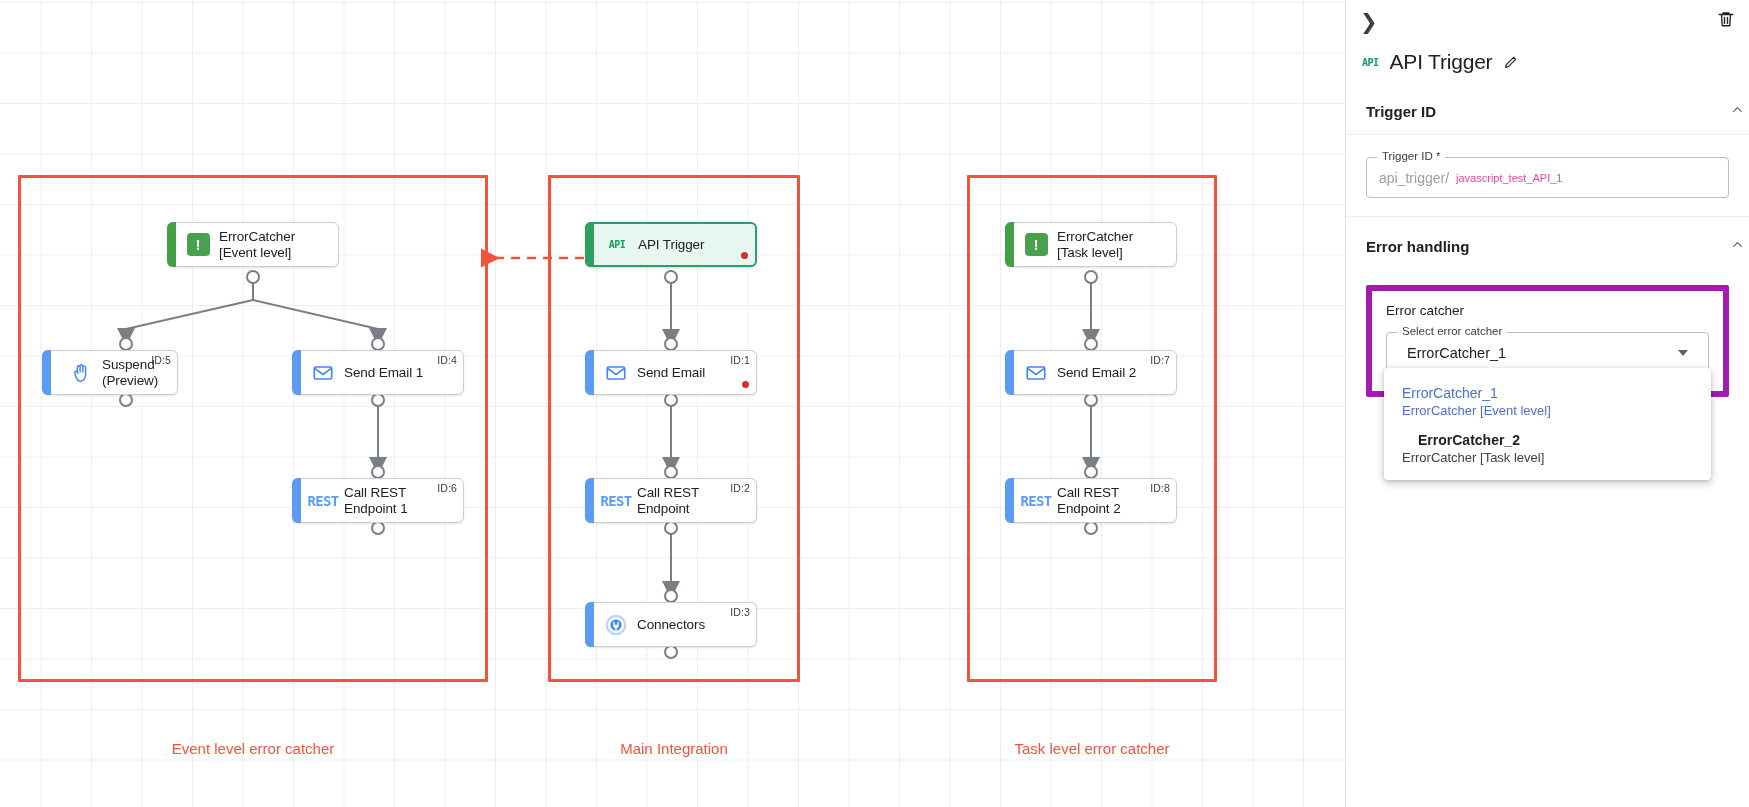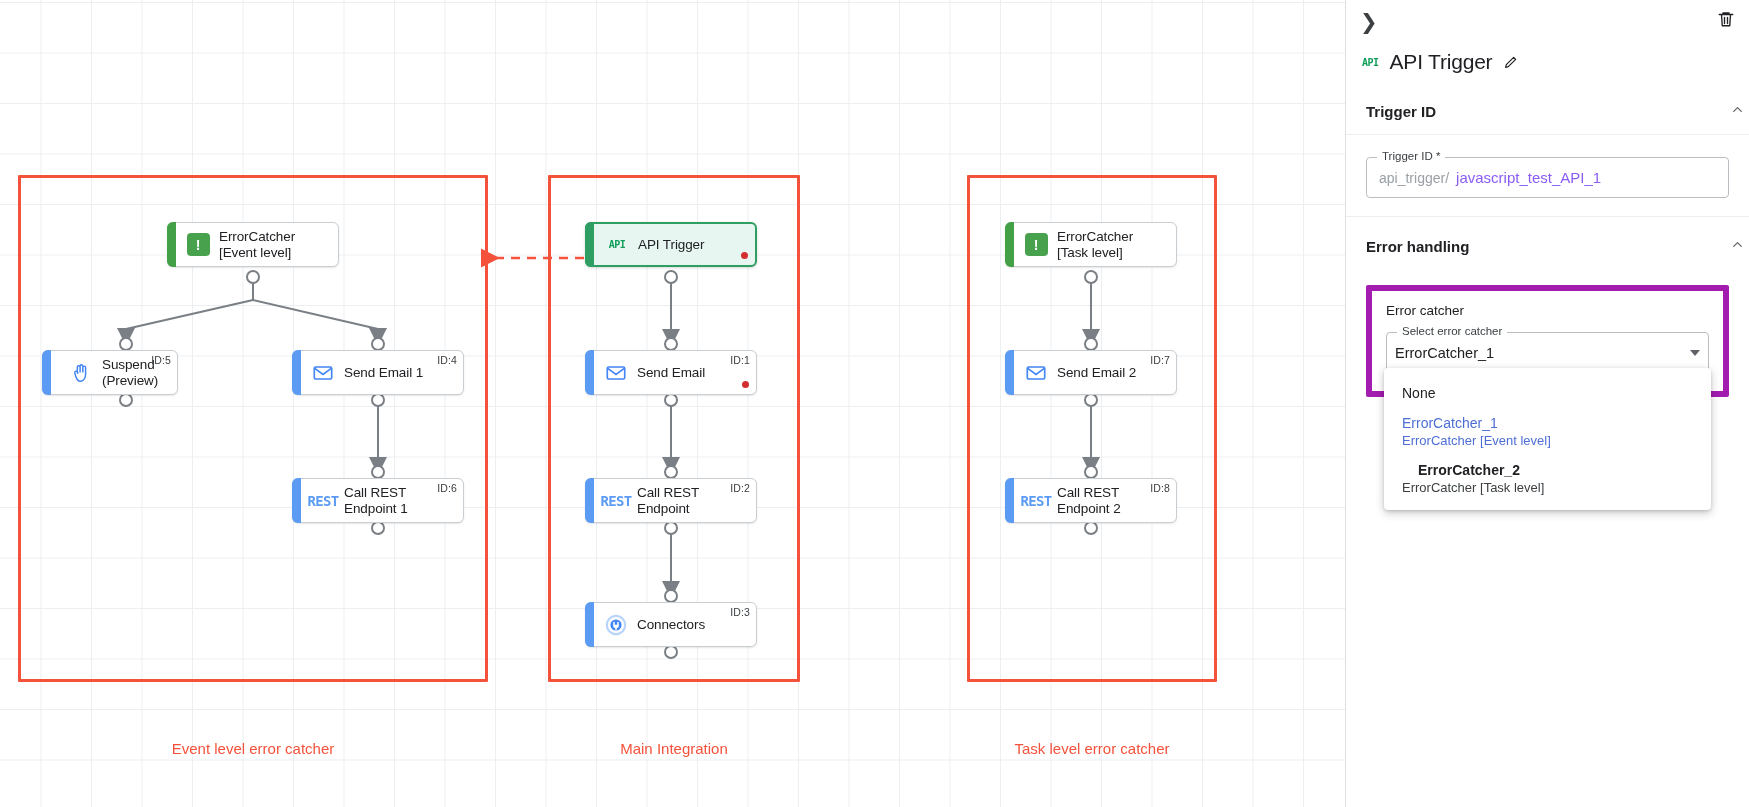--- a/index.html
+++ b/index.html
@@ -162,38 +162,38 @@
     height: 41px;
     display: flex; align-items: center;
     padding: 0 12px;
   }
   .field-legend {
     position: absolute; top: -8px; left: 10px;
     background: #fff; padding: 0 5px;
     font-size: 11.5px; color: #3c4043;
   }
   .field .prefix { color: #9aa0a6; font-size: 14px; margin-right: 7px; }
-  .field .value  { color: #8b5cf6; font-size: 15px; }
+  .field .value  { color: #ec4899; font-size: 11px; }
 
   
   #err-block { padding: 16px 20px 10px 20px; position: relative; }
   .err-box {
     border: 6px solid #a21caf;
     border-radius: 2px;
     padding: 12px 14px 18px 14px;
     position: relative;
   }
   .err-label { font-size: 13.5px; color: #202124; margin-bottom: 14px; }
   .select-field {
     position: relative;
     border: 1px solid #b9bdc1;
     border-radius: 4px;
     height: 41px;
     display: flex; align-items: center; justify-content: space-between;
-    padding: 0 8px; cursor: pointer;
+    padding: 0 20px; cursor: pointer;
   }
   .select-field .sel-val { font-size: 14.5px; color: #202124; }
   .caret-down-sm {
     width: 0; height: 0;
     border-left: 5px solid transparent;
     border-right: 5px solid transparent;
     border-top: 6px solid #5f6368;
   }
 
   .dropdown {
@@ -455,23 +455,20 @@
       <div class="err-box">
         <div class="err-label">Error catcher</div>
 
         <div class="select-field">
           <span class="field-legend">Select error catcher</span>
           <span class="sel-val">ErrorCatcher_1</span>
           <span class="caret-down-sm"></span>
         </div>
 
         <div class="dropdown" id="dropdown">
-            <div class="dd-item">
-              <div class="l1">None</div>
-            </div>
             <div class="dd-item sel">
               <div class="l1">ErrorCatcher_1</div>
               <div class="l2">ErrorCatcher [Event level]</div>
             </div>
             <div class="dd-item">
               <div class="l1 bold">ErrorCatcher_2</div>
               <div class="l2">ErrorCatcher [Task level]</div>
             </div>
           </div>
       </div>

